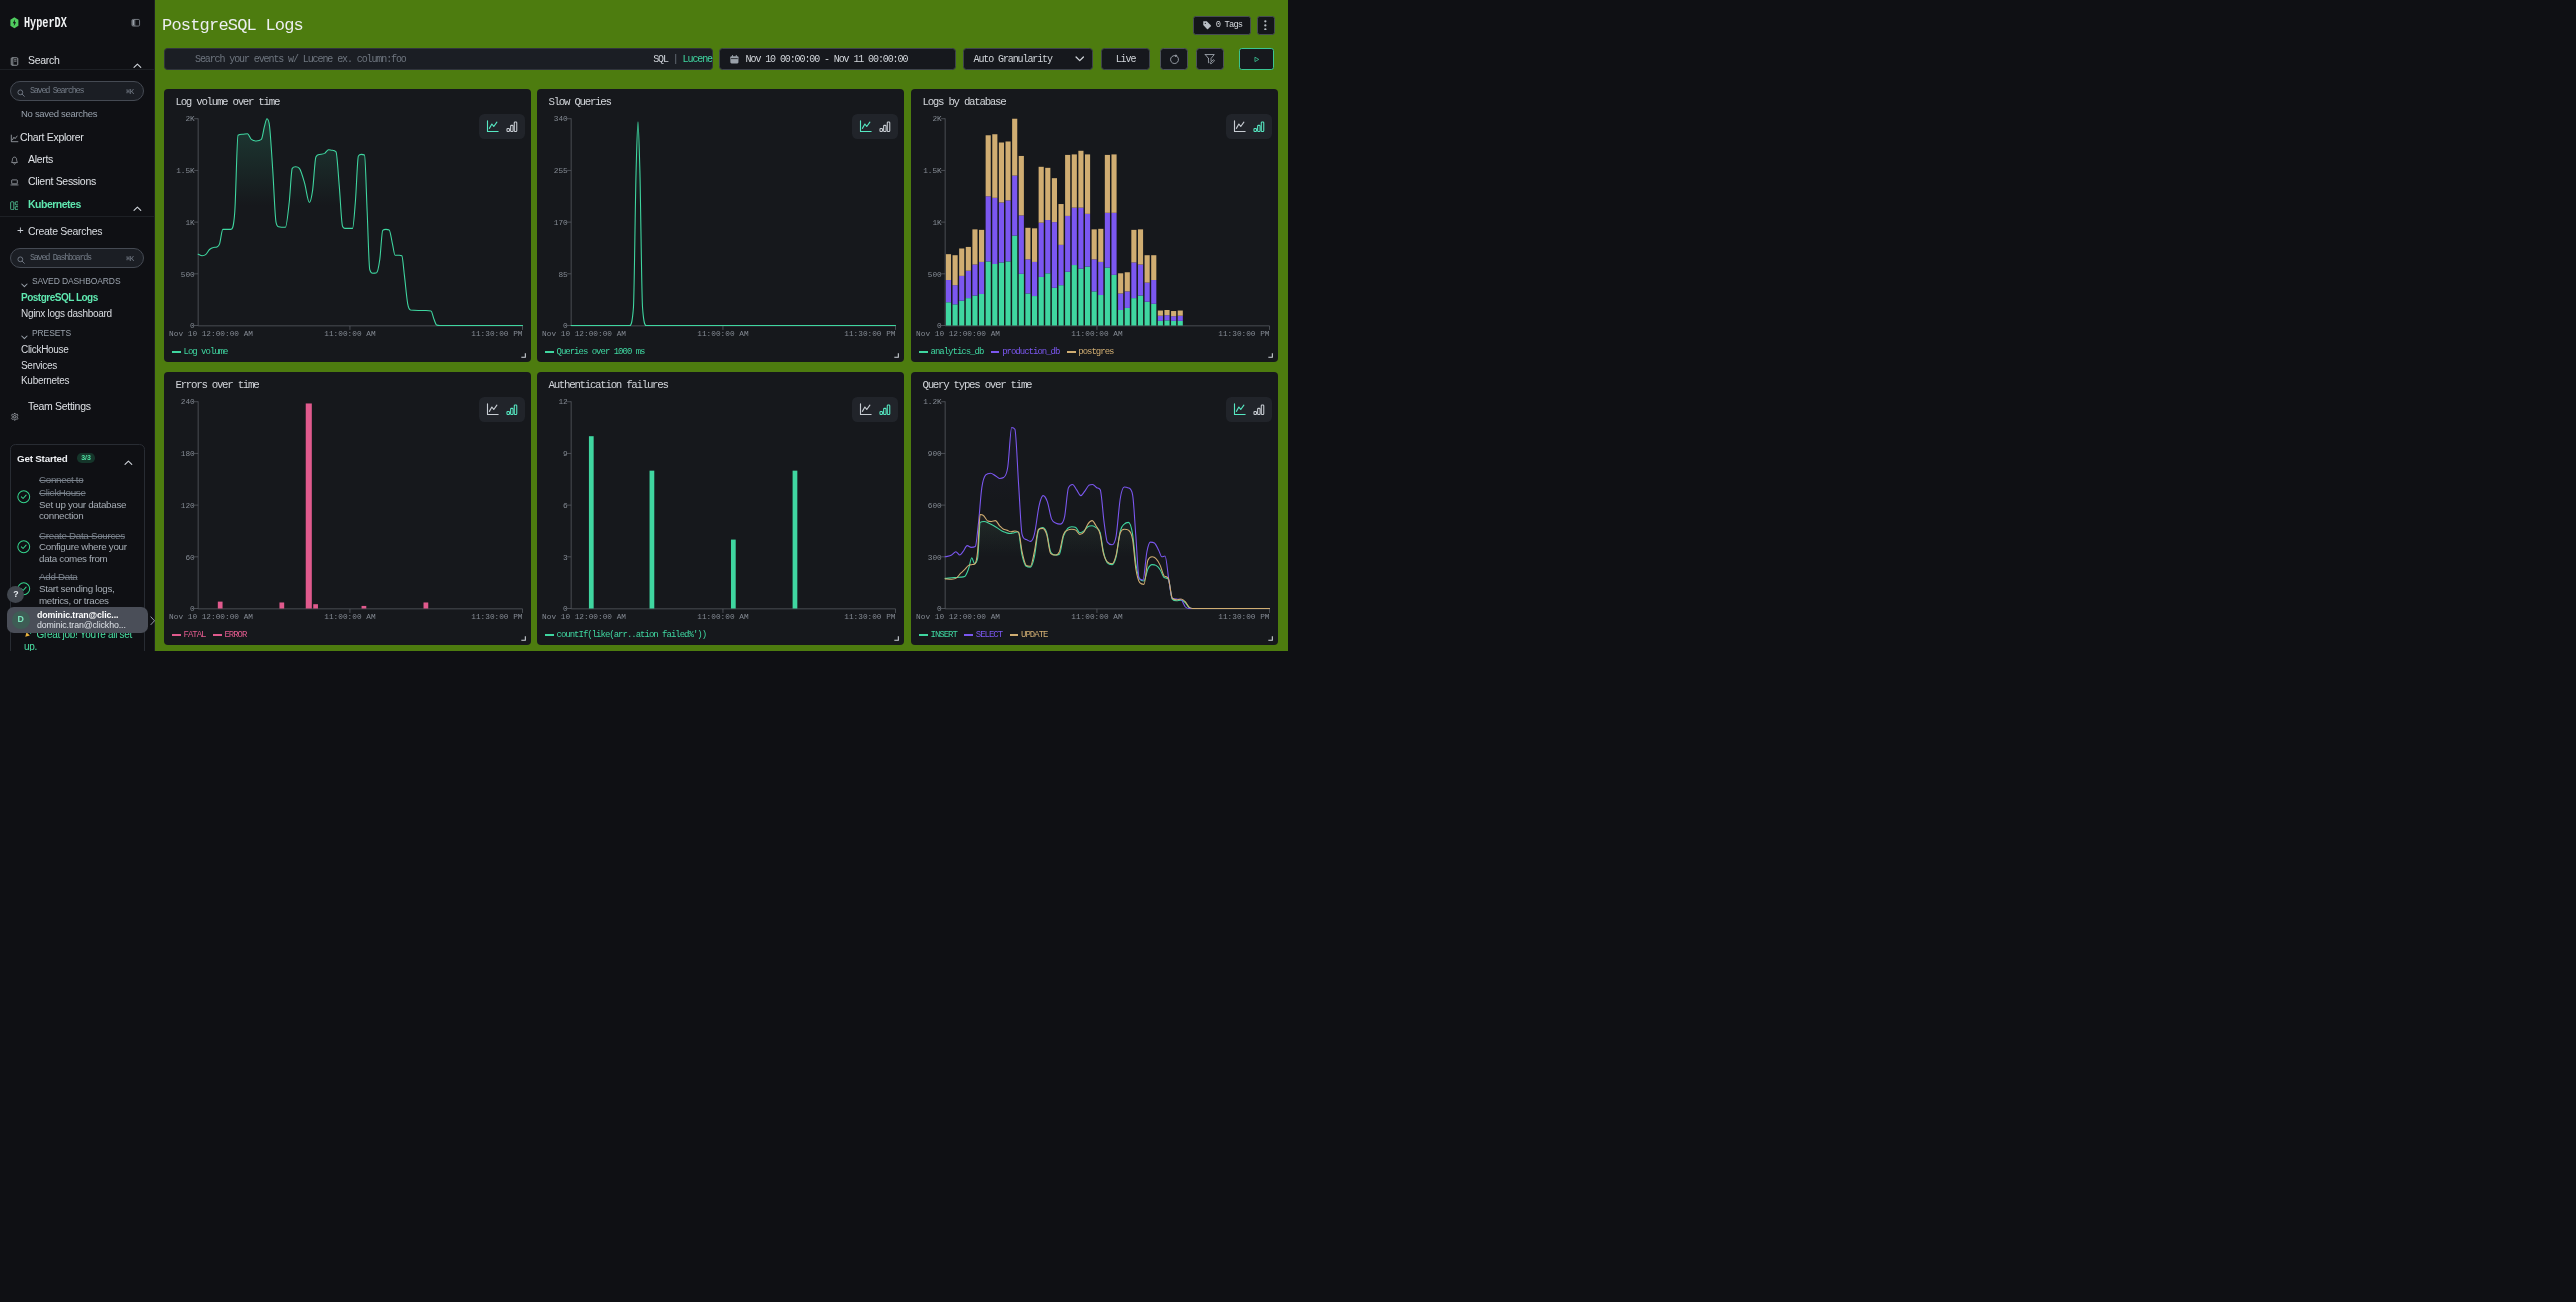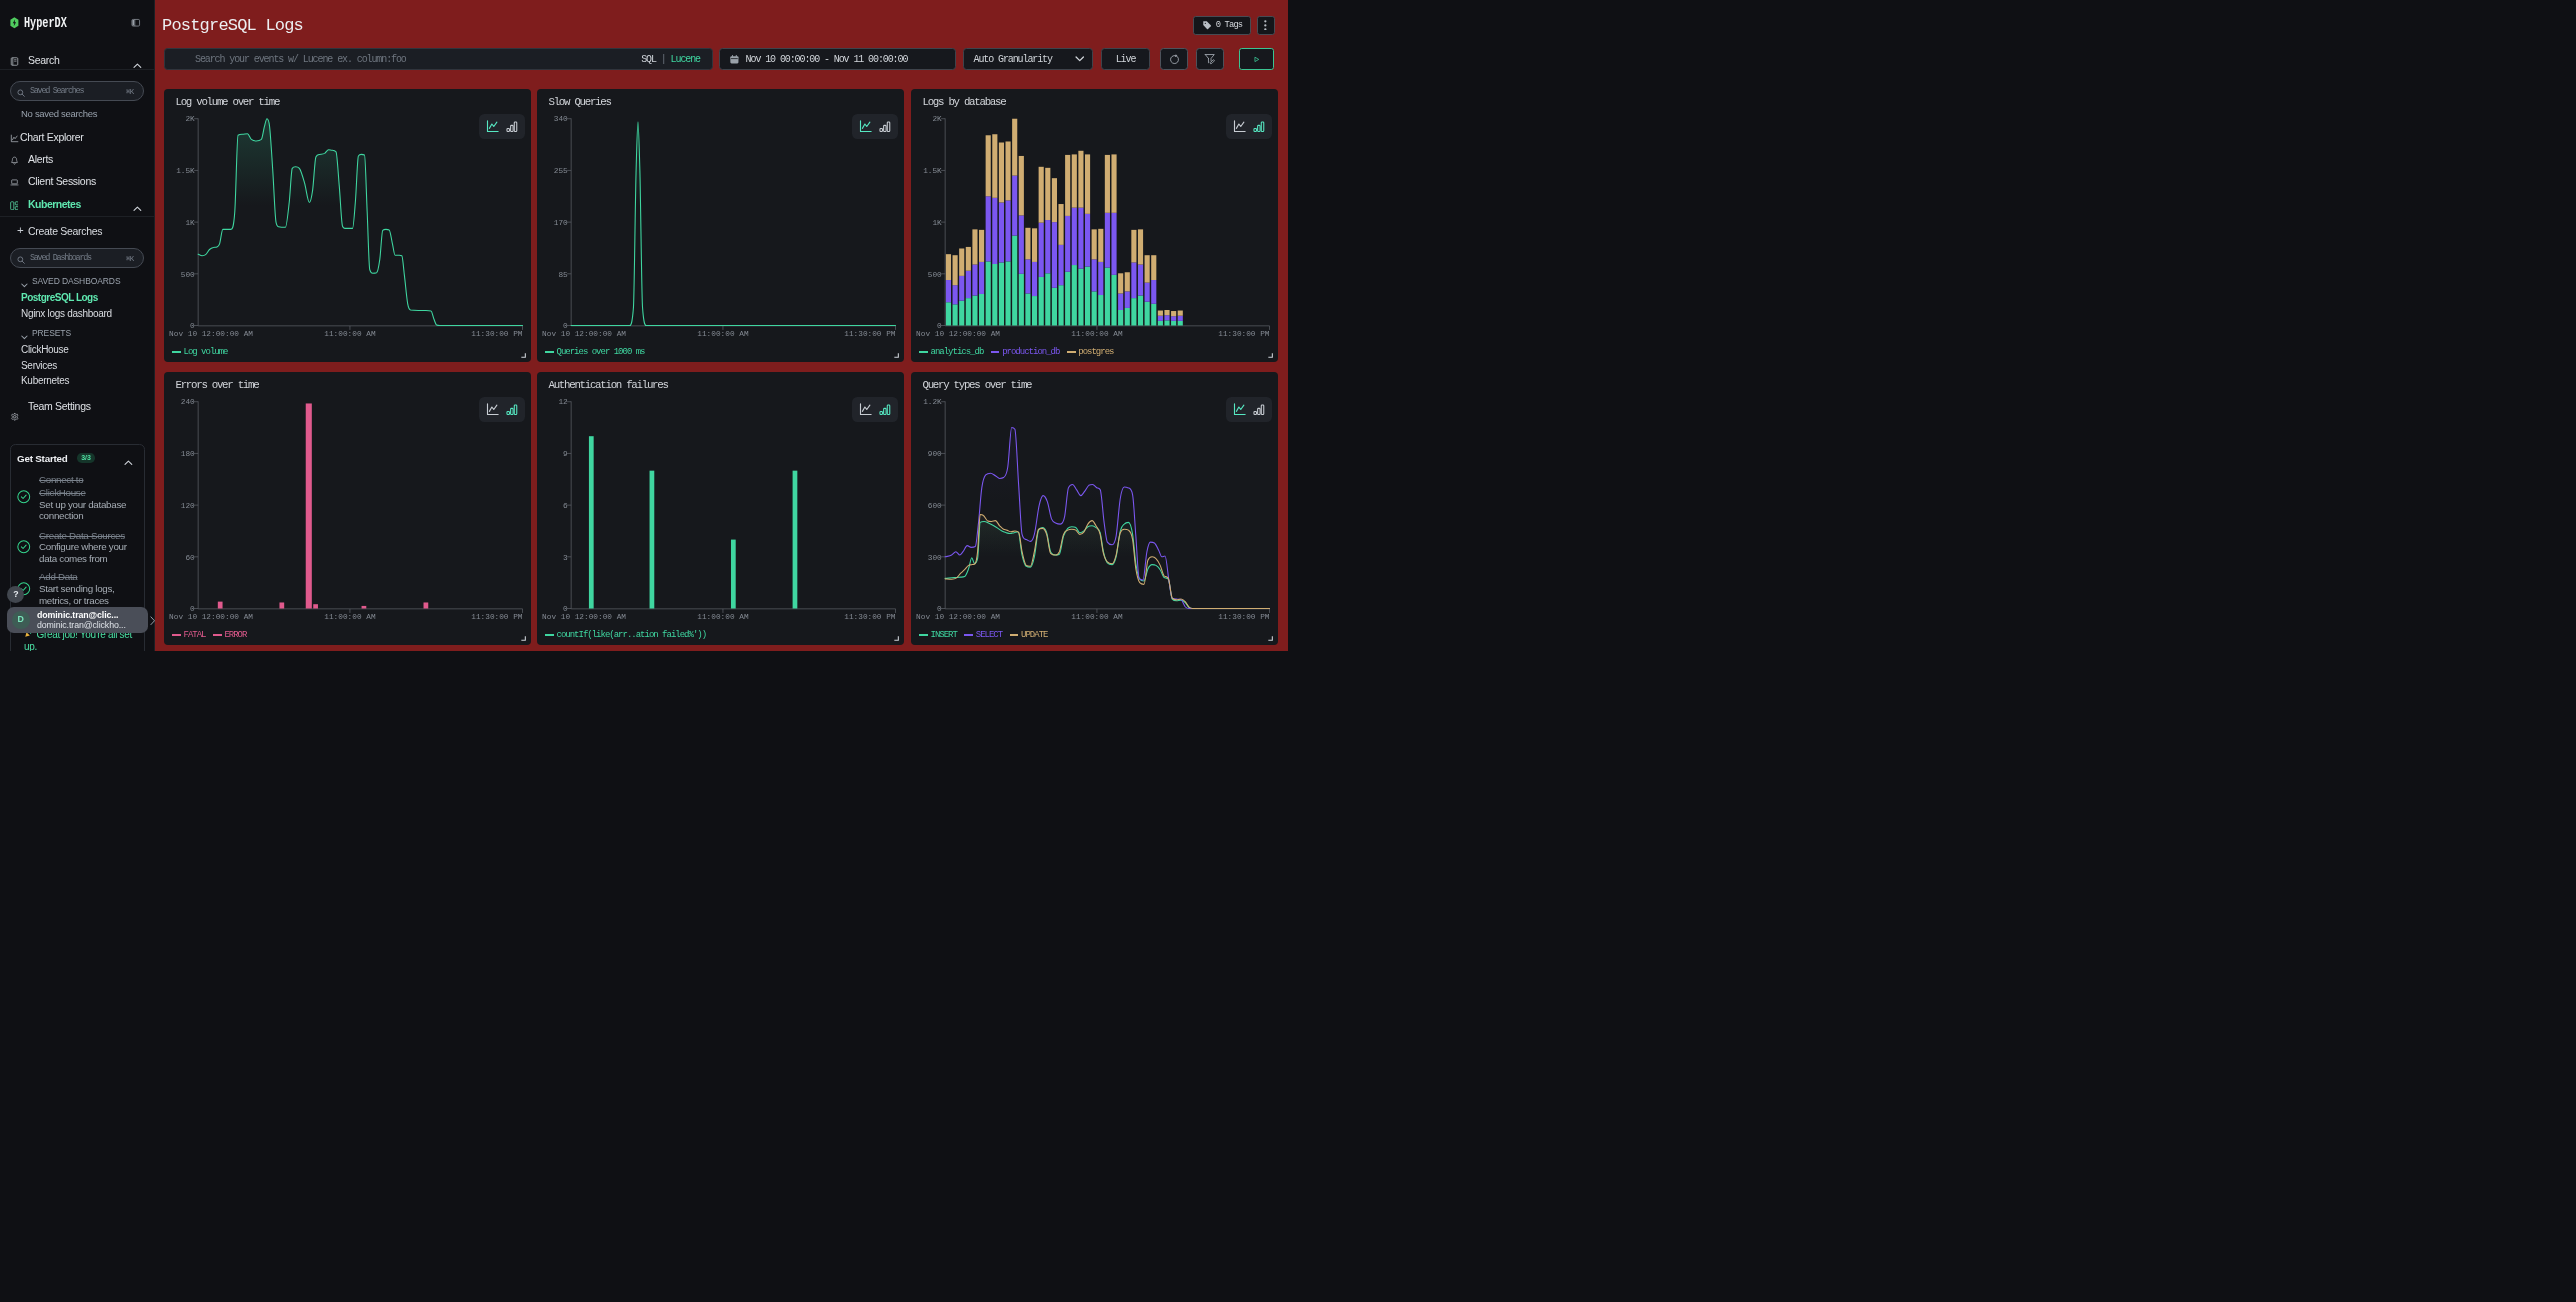--- a/index.html
+++ b/index.html
@@ -1,17 +1,17 @@
 <!DOCTYPE html>
 <html style="font-size:10.8px"><head><meta charset="utf-8"><title>PostgreSQL Logs</title>
 <style>
 * { margin:0; padding:0; box-sizing:border-box; }
 html,body { width:1288px; height:651px; background:#0f1014; overflow:hidden;
   font-family:"Liberation Sans",sans-serif; -webkit-font-smoothing:antialiased; }
-#root { position:relative; width:1288px; height:651px; background:#7f1d1d; }
+#root { position:relative; width:1288px; height:651px; background:#4d7c0f; }
 .mono { font-family:"Liberation Mono",monospace; }
 .abs { position:absolute; }
 
 #side { position:absolute; left:0; top:0; width:155px; height:651px; background:#0f1014;
   border-right:0.7px solid #1d2025; }
 .navtxt { font-size:10.5px; letter-spacing:-0.3px; color:#dfe2e6; }
 .pill { position:absolute; left:10px; width:134px; height:19.6px; border:0.7px solid #454a53;
   border-radius:10px; background:#1b1e24; }
 .pill .ph { position:absolute; left:19px; top:4px; font-family:"Liberation Mono",monospace; font-size:8.5px; letter-spacing:-1.3px; color:#747c87; }
 .pill .kk { position:absolute; right:9.5px; top:4.7px; font-family:"Liberation Mono",monospace; font-size:7.4px; letter-spacing:-0.7px; color:#747c87; }
@@ -197,21 +197,21 @@
 <div class="hbtn" style="left:1257px;top:15.6px;width:17.6px;height:19px">
       <svg width="2.7" height="10.8" viewBox="0 0 4 16">
         <circle cx="2" cy="2" r="1.7" fill="#b9bec5"></circle>
         <circle cx="2" cy="8" r="1.7" fill="#b9bec5"></circle>
         <circle cx="2" cy="14" r="1.7" fill="#b9bec5"></circle>
       </svg>
     </div>
 
 <div class="ctl" style="left:164px;width:549px;background:#1b1e24;border-color:#30343c">
   <span style="margin-left:30px;color:#6e757f">Search your events w/ Lucene ex. column:foo</span>
-  <span style="margin-left:auto;margin-right:12px"><span style="color:#d0d4da">SQL</span><span style="color:#6e757f"> | </span><span style="color:#3fd6a0">Lucene</span></span>
+  <span style="margin-left:auto;margin-right:0"><span style="color:#d0d4da">SQL</span><span style="color:#6e757f"> | </span><span style="color:#3fd6a0">Lucene</span></span>
 </div>
 <div class="ctl" style="left:719px;width:237px">
   <span style="margin-left:8.8px;display:flex">
         <svg width="10.8" height="10.8" viewBox="0 0 24 24">
           <rect x="3" y="5" width="18" height="16" rx="2.5" fill="#9aa1a9"></rect>
           <rect x="6.5" y="2.5" width="2.6" height="4" rx="1.3" fill="#9aa1a9"></rect>
           <rect x="14.9" y="2.5" width="2.6" height="4" rx="1.3" fill="#9aa1a9"></rect>
           <rect x="4.5" y="9.5" width="15" height="1.8" fill="#17191d"></rect>
         </svg>
       </span>

